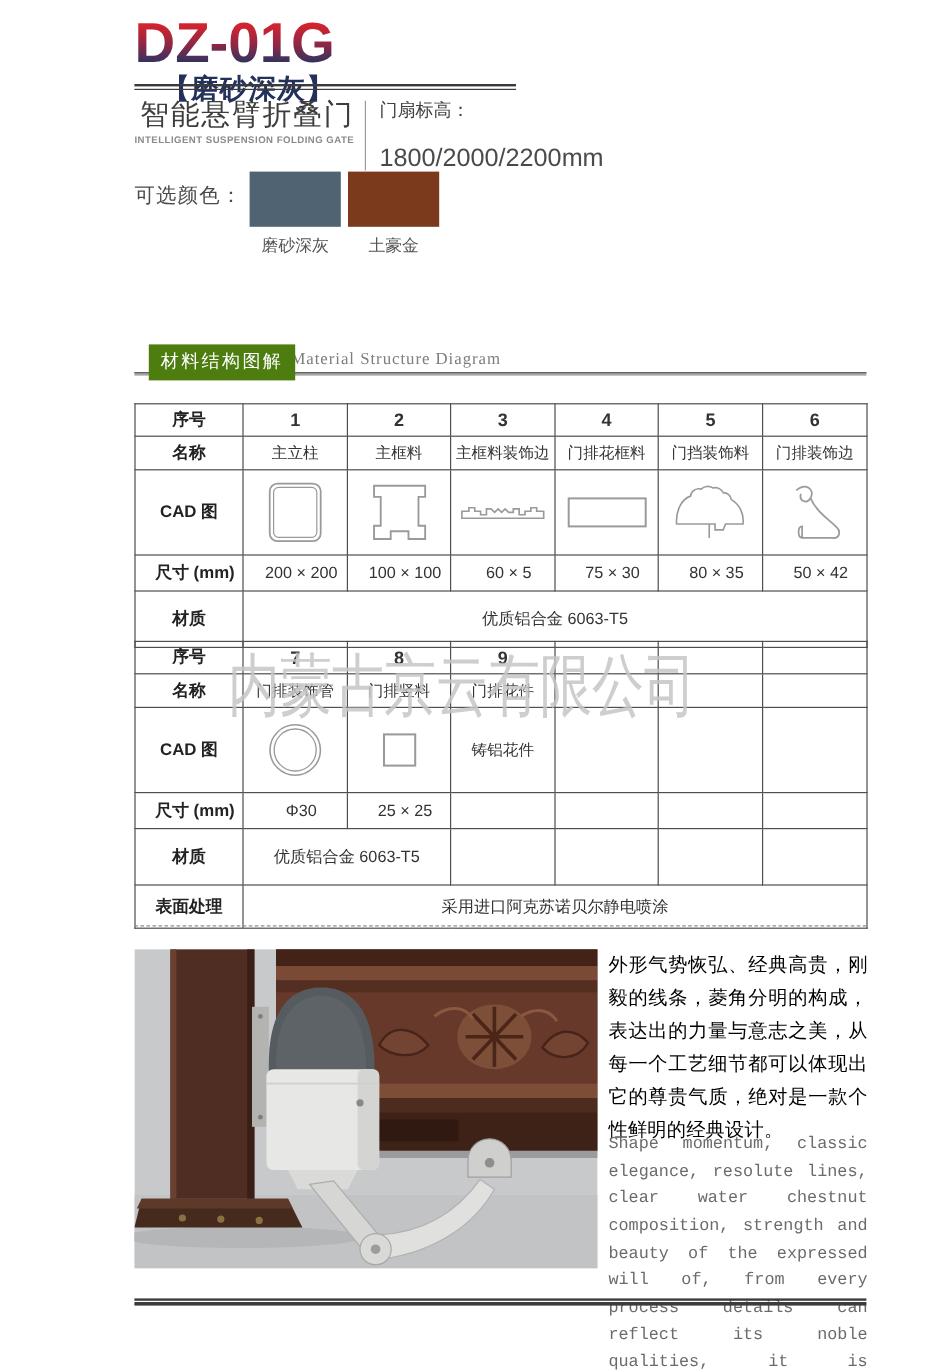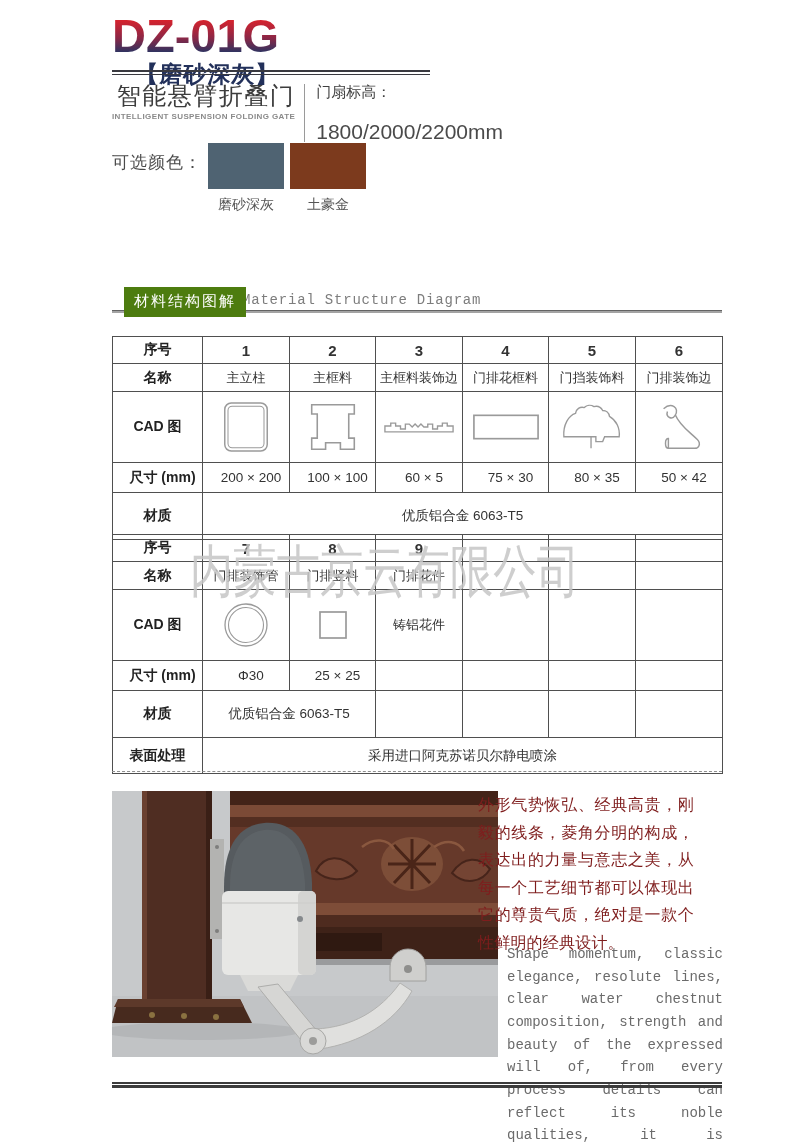--- a/index.html
+++ b/index.html
@@ -35,21 +35,21 @@
   .swatch-item { width:76px; margin-left:6px; text-align:center; }
   .swatch-item:first-of-type { margin-left:1px; }
   .swatch { width:76px; height:46px; }
   .swatch-name { font-size:14px; color:#555; margin-top:7px; }
 
   
   .sec-wrap { left:112px; top:287px; width:610px; height:30px; }
   .sec-rule { position:absolute; left:0; top:23px; width:610px; height:3px; background:#a3a3a3; border-top:1px solid #636363; }
   .sec-box { position:absolute; left:0; top:0; background:#4d7c0f; color:#fff; font-size:15px;
              padding:5px 10px 6px 10px; letter-spacing:2px; z-index:2;margin-left:12px; }
-  .sec-en { position:absolute; left:130px; top:5px; font-family:Liberation Mono, monospace;
+  .sec-en { position:absolute; left:130px; top:5px; font-family:Liberation Serif, serif;
             font-size:14px; color:#7d7d7d; letter-spacing:0.8px; }
 
   
   table.spec { border-collapse:collapse; table-layout:fixed; width:610px; }
   table.spec td { border:1px solid #4f4f4f; text-align:center; vertical-align:middle;
                   font-size:13px; color:#333; overflow:hidden; }
   table.spec td.lbl { font-weight:bold; font-size:14px; color:#222; }
   tr.r-index td { height:27px; font-weight:bold; font-size:15px; }
   tr.r-name td { height:28px; }
   tr.r-cad td { height:71px; }
@@ -63,22 +63,22 @@
   
   .watermark {
     left:190px; top:534px; z-index:5; pointer-events:none; white-space:nowrap;
     font-size:57px; color:rgba(197,197,197,0.85); letter-spacing:0px;
     transform:scaleX(0.76); transform-origin:left top; font-weight:400;
   }
 
   
   .dashed-div { left:112px; top:771px; width:610px; border-top:1px dashed #8f8f8f; }
   .photo { left:112px; top:791px; width:386px; height:266px; }
-  .desc-cn { left:478px; top:791px; width:216px; font-size:16px; line-height:1.72;
-             color:#7f1d1d; text-align:justify; letter-spacing:0.2px; }
+  .desc-cn { left:507px; top:791px; width:216px; font-size:16px; line-height:1.72;
+             color:#000000; text-align:justify; letter-spacing:0.2px; }
   .desc-en { left:507px; top:943px; width:216px; font-family:Liberation Mono, monospace;
              font-size:14px; line-height:1.62; color:#6b6b6b; text-align:justify; }
   .bottom-bar { left:112px; top:1082px; width:610px; }
   .bottom-bar .b1 { height:2px; background:#3c3c3c; margin-bottom:1px; }
   .bottom-bar .b2 { height:3px; background:#3c3c3c; }
 </style>
 </head>
 <body>
 
 <div class="page">

